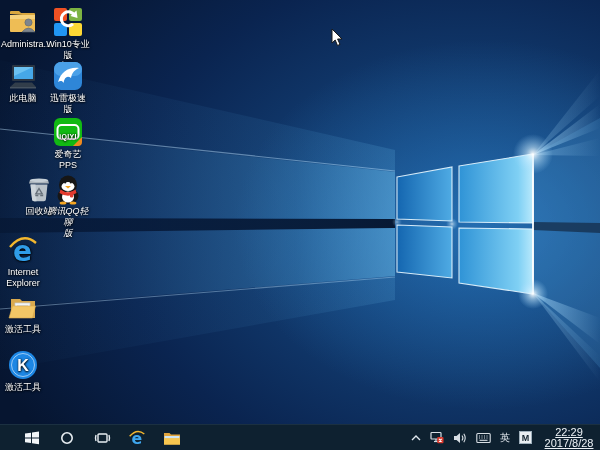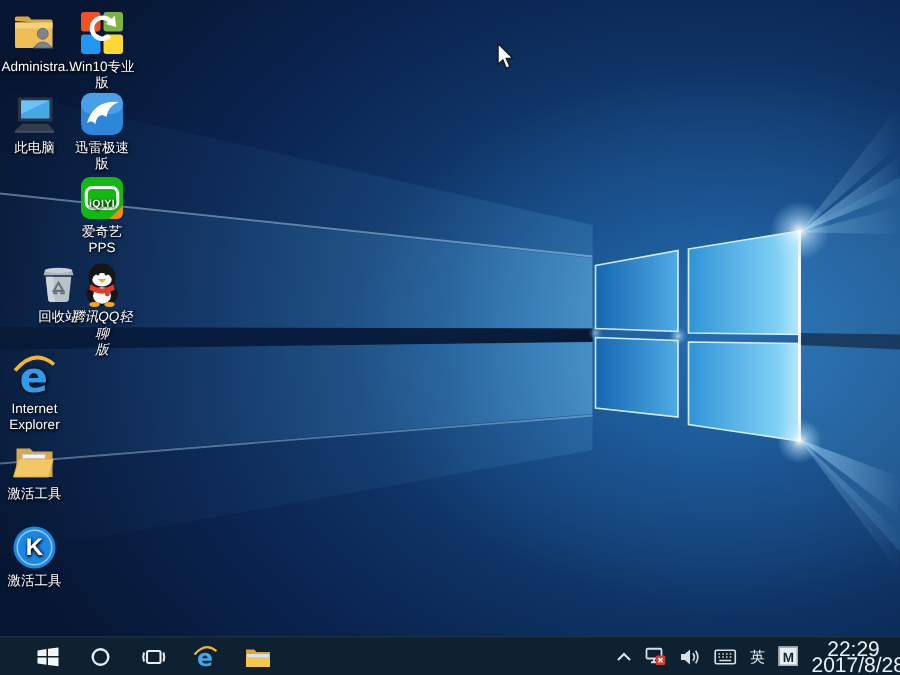--- a/index.html
+++ b/index.html
@@ -28,21 +28,21 @@
     align-items:center;justify-content:center;}
   .tb-btn svg{display:block;}
   .tb-right{margin-left:auto;display:flex;align-items:center;padding-right:3px;}
   .tray-item{display:flex;align-items:center;justify-content:center;
     margin-left:9px;color:#e9eff4;}
   .lang{font-size:10px;}
   .imebox{width:13px;height:13px;background:#e9eef2;border:1px solid #9fb0bc;
     color:#13232f;font-size:9px;font-weight:bold;display:flex;align-items:center;
     justify-content:center;box-sizing:border-box;}
   .clock{margin-left:9px;width:56px;text-align:center;color:#eef3f7;
-    font-size:14px;line-height:10.5px;}
+    font-size:11px;line-height:10.5px;text-decoration:underline;}
 
   .cursor{position:absolute;left:331px;top:28px;width:13px;height:19px;}
 </style>
 </head>
 <body>
 
 <div class="screen">
 
   <svg class="wallpaper" viewBox="0 0 600 450" preserveAspectRatio="none">
     <defs>

